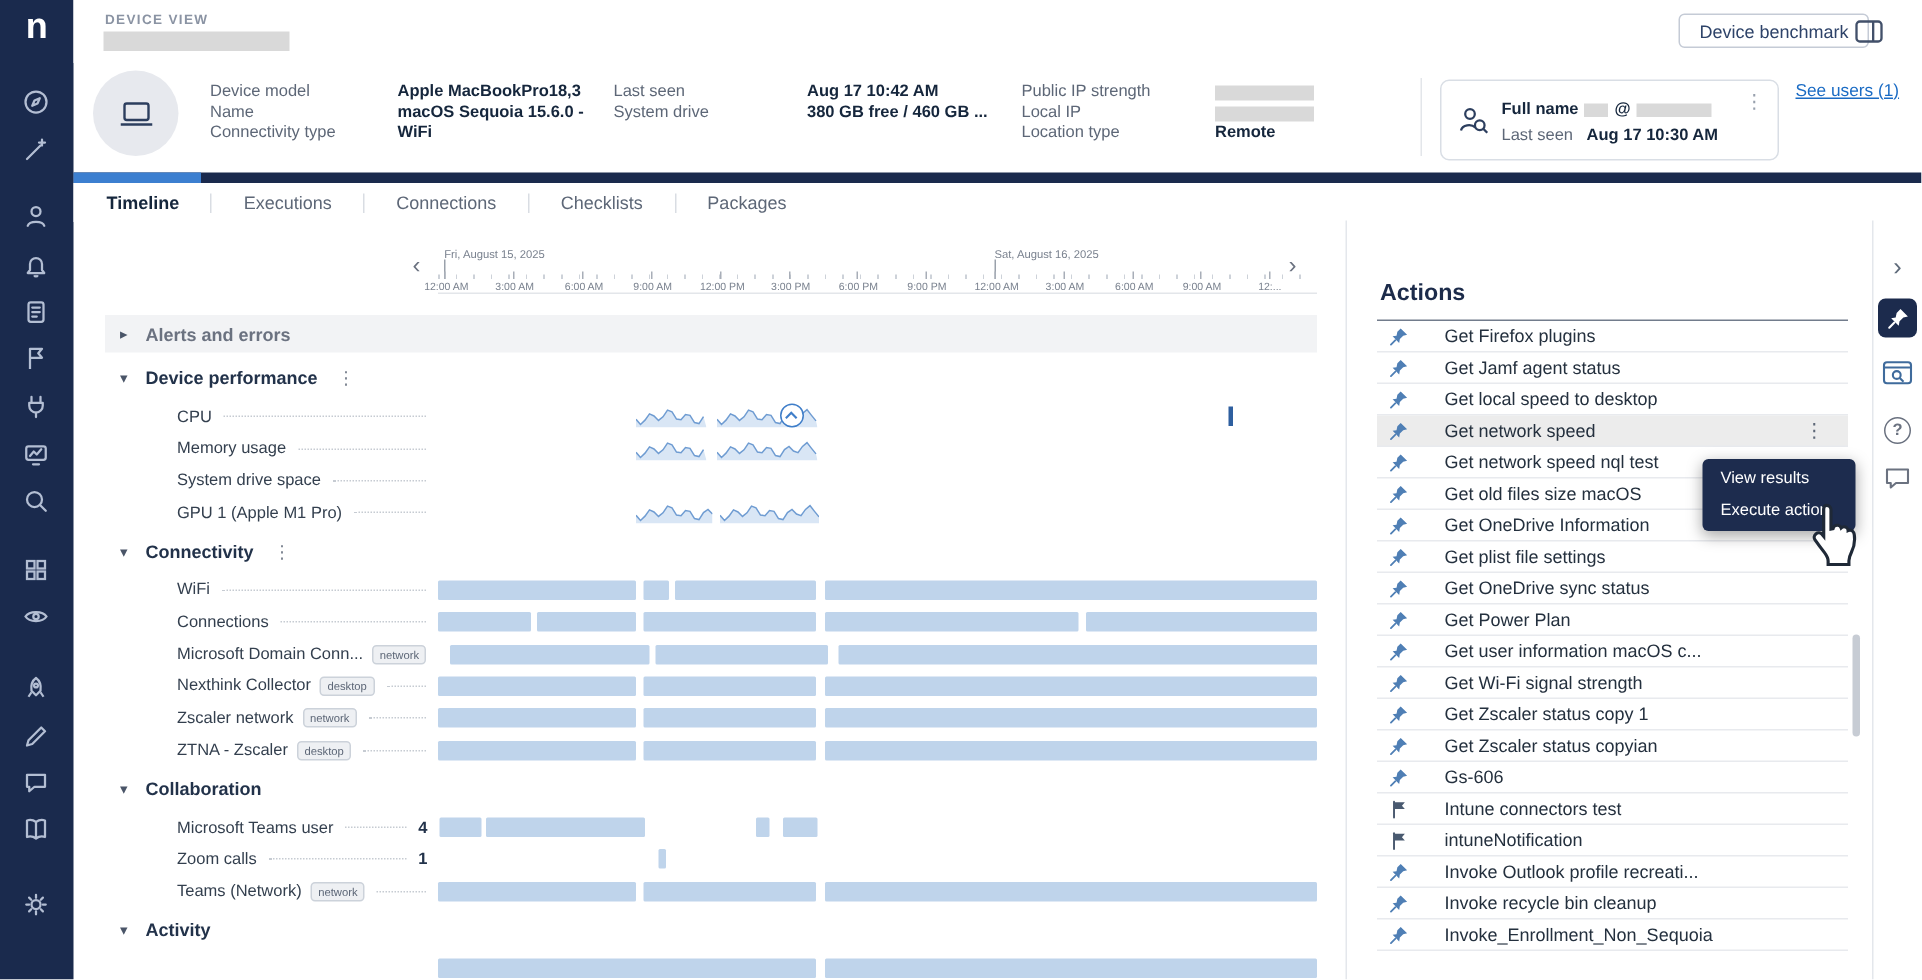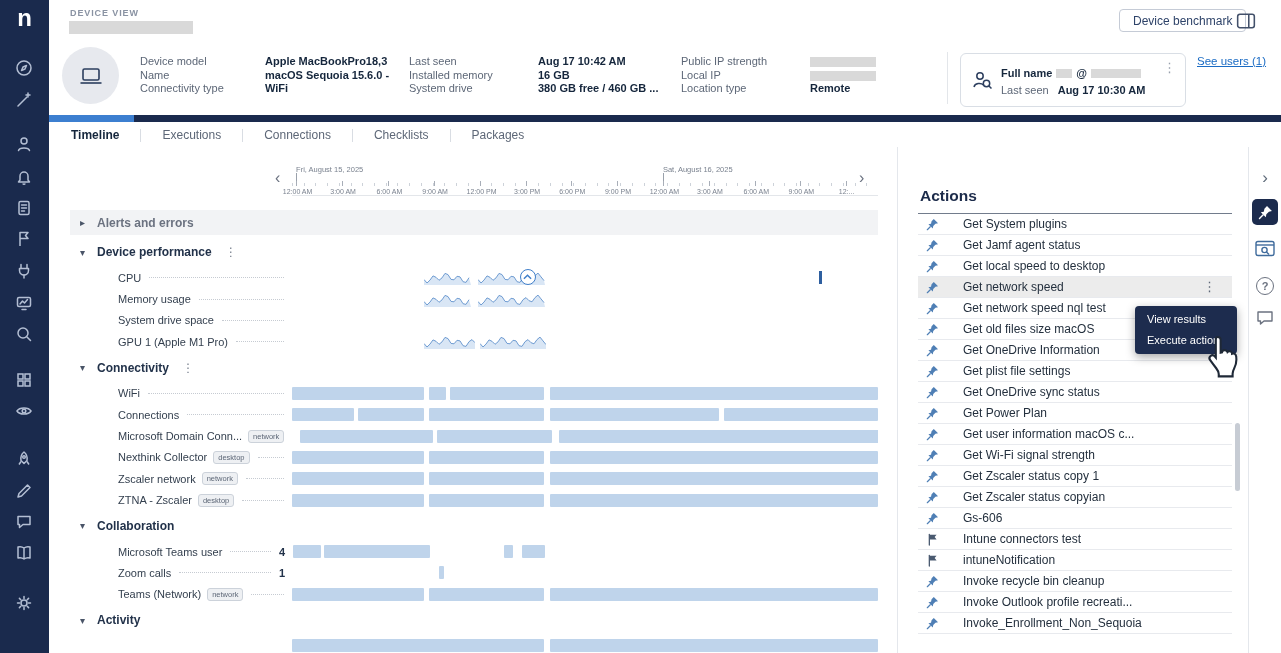--- a/index.html
+++ b/index.html
@@ -249,24 +249,20 @@
       </div>
       <div class="dev-row">
         <span class="dev-label">Connectivity type</span>
         <span class="dev-value">WiFi</span>
       </div>
     </div>
   <div class="dev-col" id="dev-col-1">
       <div class="dev-row">
         <span class="dev-label">Last seen</span>
         <span class="dev-value">Aug 17 10:42 AM</span>
-      </div>
-      <div class="dev-row">
-        <span class="dev-label">Installed memory</span>
-        <span class="dev-value">16 GB</span>
       </div>
       <div class="dev-row">
         <span class="dev-label">System drive</span>
         <span class="dev-value">380 GB free / 460 GB ...</span>
       </div>
     </div>
   <div class="dev-col" id="dev-col-2">
       <div class="dev-row">
         <span class="dev-label">Public IP strength</span>
         <span class="redacted-bar"></span>
@@ -536,21 +532,21 @@
     <div id="actions-title">Actions</div>
     <div id="actions-rule"></div>
     <div id="actions-list">
         <div class="action-row">
           <span class="action-icon">
             <svg viewBox="0 0 14 14">
               <path d="M8.4 1 L13 5.6 L10.2 6.2 L7.8 8.6 L7.3 11.4 L2.6 6.7 L5.4 6.2 L6 3.4 Z" fill="#4f7fb5"></path>
               <path d="M1.4 12.6 L4.6 9.4" stroke="#4f7fb5" stroke-width="1.3" stroke-linecap="round"></path>
             </svg>
           </span>
-          <span class="action-label">Get System plugins</span>
+          <span class="action-label">Get Firefox plugins</span>
         </div>
         <div class="action-row">
           <span class="action-icon">
             <svg viewBox="0 0 14 14">
               <path d="M8.4 1 L13 5.6 L10.2 6.2 L7.8 8.6 L7.3 11.4 L2.6 6.7 L5.4 6.2 L6 3.4 Z" fill="#4f7fb5"></path>
               <path d="M1.4 12.6 L4.6 9.4" stroke="#4f7fb5" stroke-width="1.3" stroke-linecap="round"></path>
             </svg>
           </span>
           <span class="action-label">Get Jamf agent status</span>
         </div>
@@ -690,30 +686,30 @@
           </span>
           <span class="action-label">intuneNotification</span>
         </div>
         <div class="action-row">
           <span class="action-icon">
             <svg viewBox="0 0 14 14">
               <path d="M8.4 1 L13 5.6 L10.2 6.2 L7.8 8.6 L7.3 11.4 L2.6 6.7 L5.4 6.2 L6 3.4 Z" fill="#4f7fb5"></path>
               <path d="M1.4 12.6 L4.6 9.4" stroke="#4f7fb5" stroke-width="1.3" stroke-linecap="round"></path>
             </svg>
           </span>
+          <span class="action-label">Invoke Outlook profile recreati...</span>
+        </div>
+        <div class="action-row">
+          <span class="action-icon">
+            <svg viewBox="0 0 14 14">
+              <path d="M8.4 1 L13 5.6 L10.2 6.2 L7.8 8.6 L7.3 11.4 L2.6 6.7 L5.4 6.2 L6 3.4 Z" fill="#4f7fb5"></path>
+              <path d="M1.4 12.6 L4.6 9.4" stroke="#4f7fb5" stroke-width="1.3" stroke-linecap="round"></path>
+            </svg>
+          </span>
           <span class="action-label">Invoke recycle bin cleanup</span>
-        </div>
-        <div class="action-row">
-          <span class="action-icon">
-            <svg viewBox="0 0 14 14">
-              <path d="M8.4 1 L13 5.6 L10.2 6.2 L7.8 8.6 L7.3 11.4 L2.6 6.7 L5.4 6.2 L6 3.4 Z" fill="#4f7fb5"></path>
-              <path d="M1.4 12.6 L4.6 9.4" stroke="#4f7fb5" stroke-width="1.3" stroke-linecap="round"></path>
-            </svg>
-          </span>
-          <span class="action-label">Invoke Outlook profile recreati...</span>
         </div>
         <div class="action-row">
           <span class="action-icon">
             <svg viewBox="0 0 14 14">
               <path d="M8.4 1 L13 5.6 L10.2 6.2 L7.8 8.6 L7.3 11.4 L2.6 6.7 L5.4 6.2 L6 3.4 Z" fill="#4f7fb5"></path>
               <path d="M1.4 12.6 L4.6 9.4" stroke="#4f7fb5" stroke-width="1.3" stroke-linecap="round"></path>
             </svg>
           </span>
           <span class="action-label">Invoke_Enrollment_Non_Sequoia</span>
         </div>

